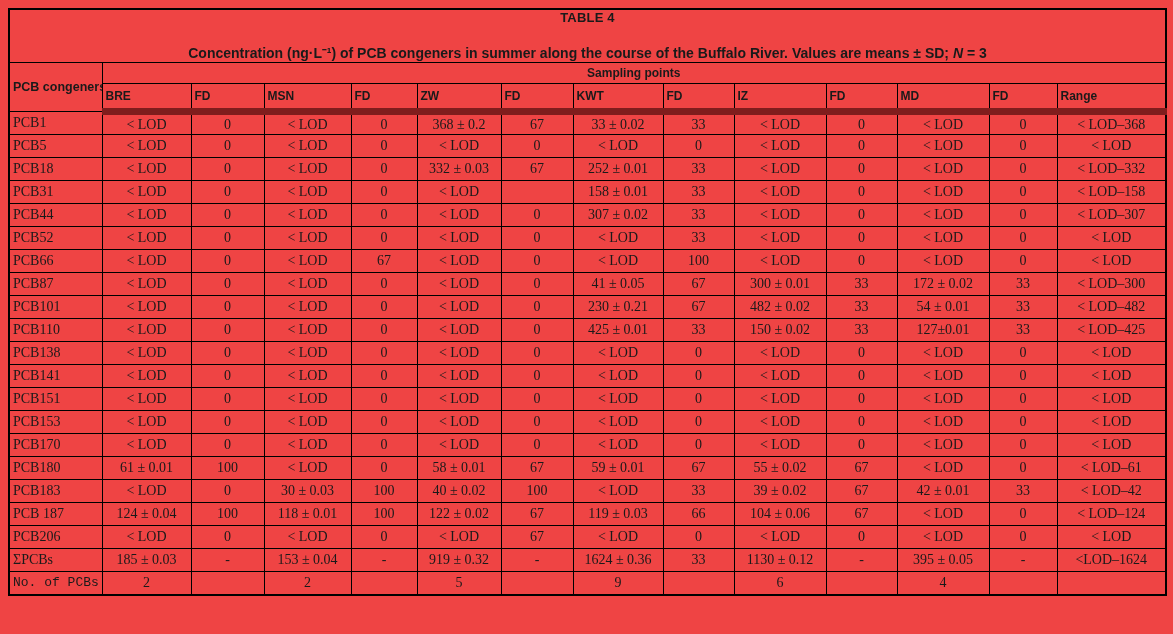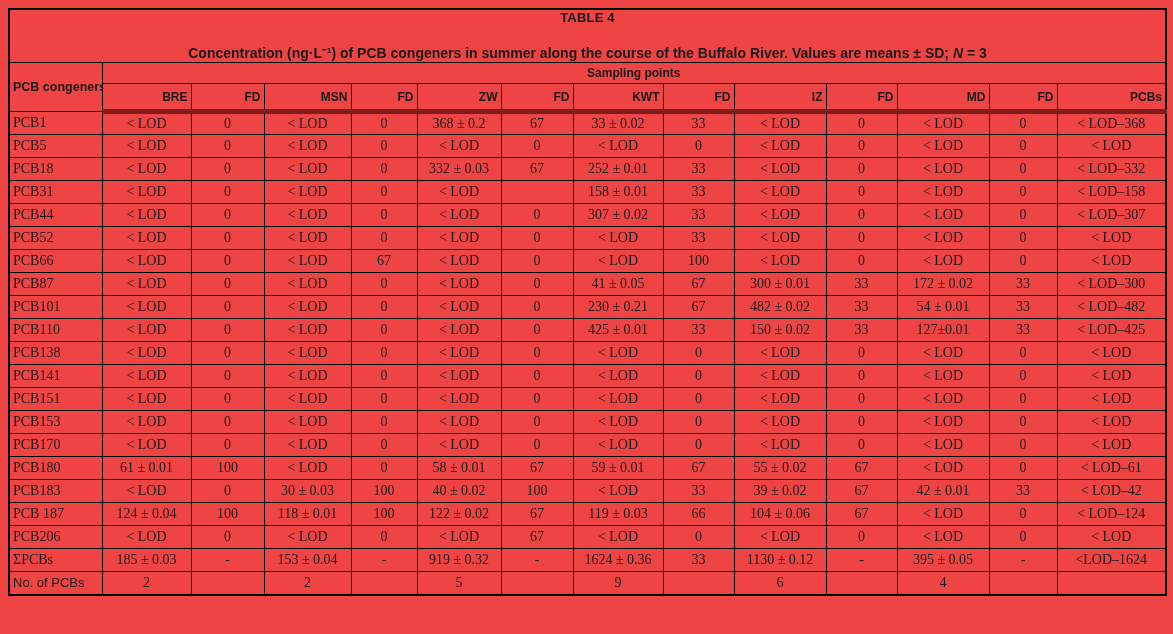--- a/index.html
+++ b/index.html
@@ -46,39 +46,39 @@
     padding-left: 6px;
     white-space: pre-line;
     line-height: 1.45;
     border-bottom: 2px solid #000;
   }
   th.sampling-h {
     font-size: 12px; font-weight: bold;
     height: 21px;
   }
   tr.subheader th {
-    text-align: right;
+    text-align: left;
     font-size: 12px; font-weight: bold;
     height: 28px;
-    border-bottom: 5px solid #7f1d1d;
+    border-bottom: 7px solid #7f1d1d;
   }
 
   
   tbody td {
     font-family: "Liberation Serif", serif;
     font-size: 14px;
     text-align: center;
     height: 23px;
     vertical-align: middle;
   }
   tbody td.rowlabel {
     text-align: left;
   }
   tbody tr.sans-row td.rowlabel {
-    font-family: Liberation Sans, sans-serif;
+    font-family: Liberation Mono, monospace;
     font-size: 13px;
   }
 
   
   .footnote {
     position: absolute;
     left: 8px; top: 613px;
     font-style: italic;
     font-size: 12px;
     color: #1a1a1a;
@@ -125,21 +125,21 @@
           <th>MSN</th>
           <th>FD</th>
           <th>ZW</th>
           <th>FD</th>
           <th>KWT</th>
           <th>FD</th>
           <th>IZ</th>
           <th>FD</th>
           <th>MD</th>
           <th>FD</th>
-          <th>PCBs</th>
+          <th>Range</th>
         </tr>
     </thead>
     <tbody id="table-body">
         <tr>
           <td class="rowlabel">PCB1</td>
           <td>&lt; LOD</td>
           <td>0</td>
           <td>&lt; LOD</td>
           <td>0</td>
           <td>368 ± 0.2</td>

